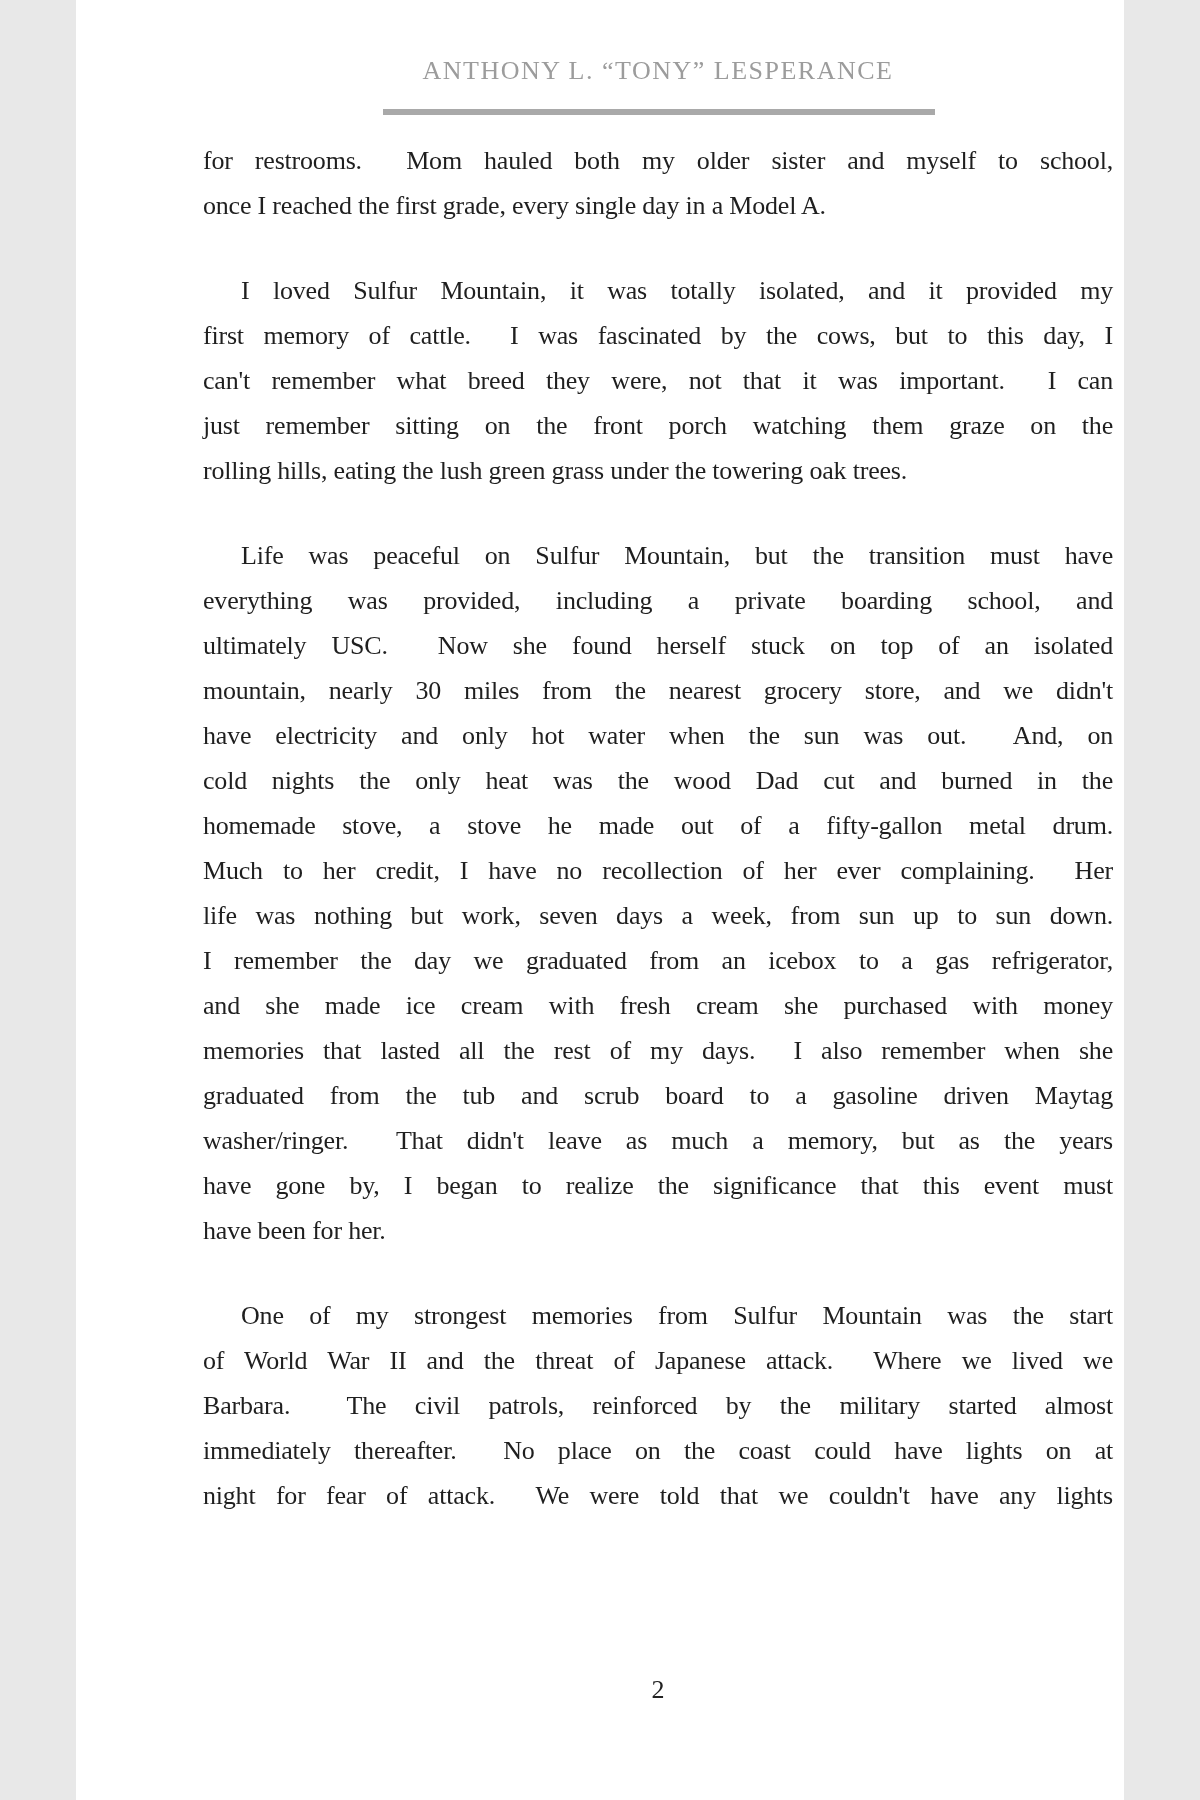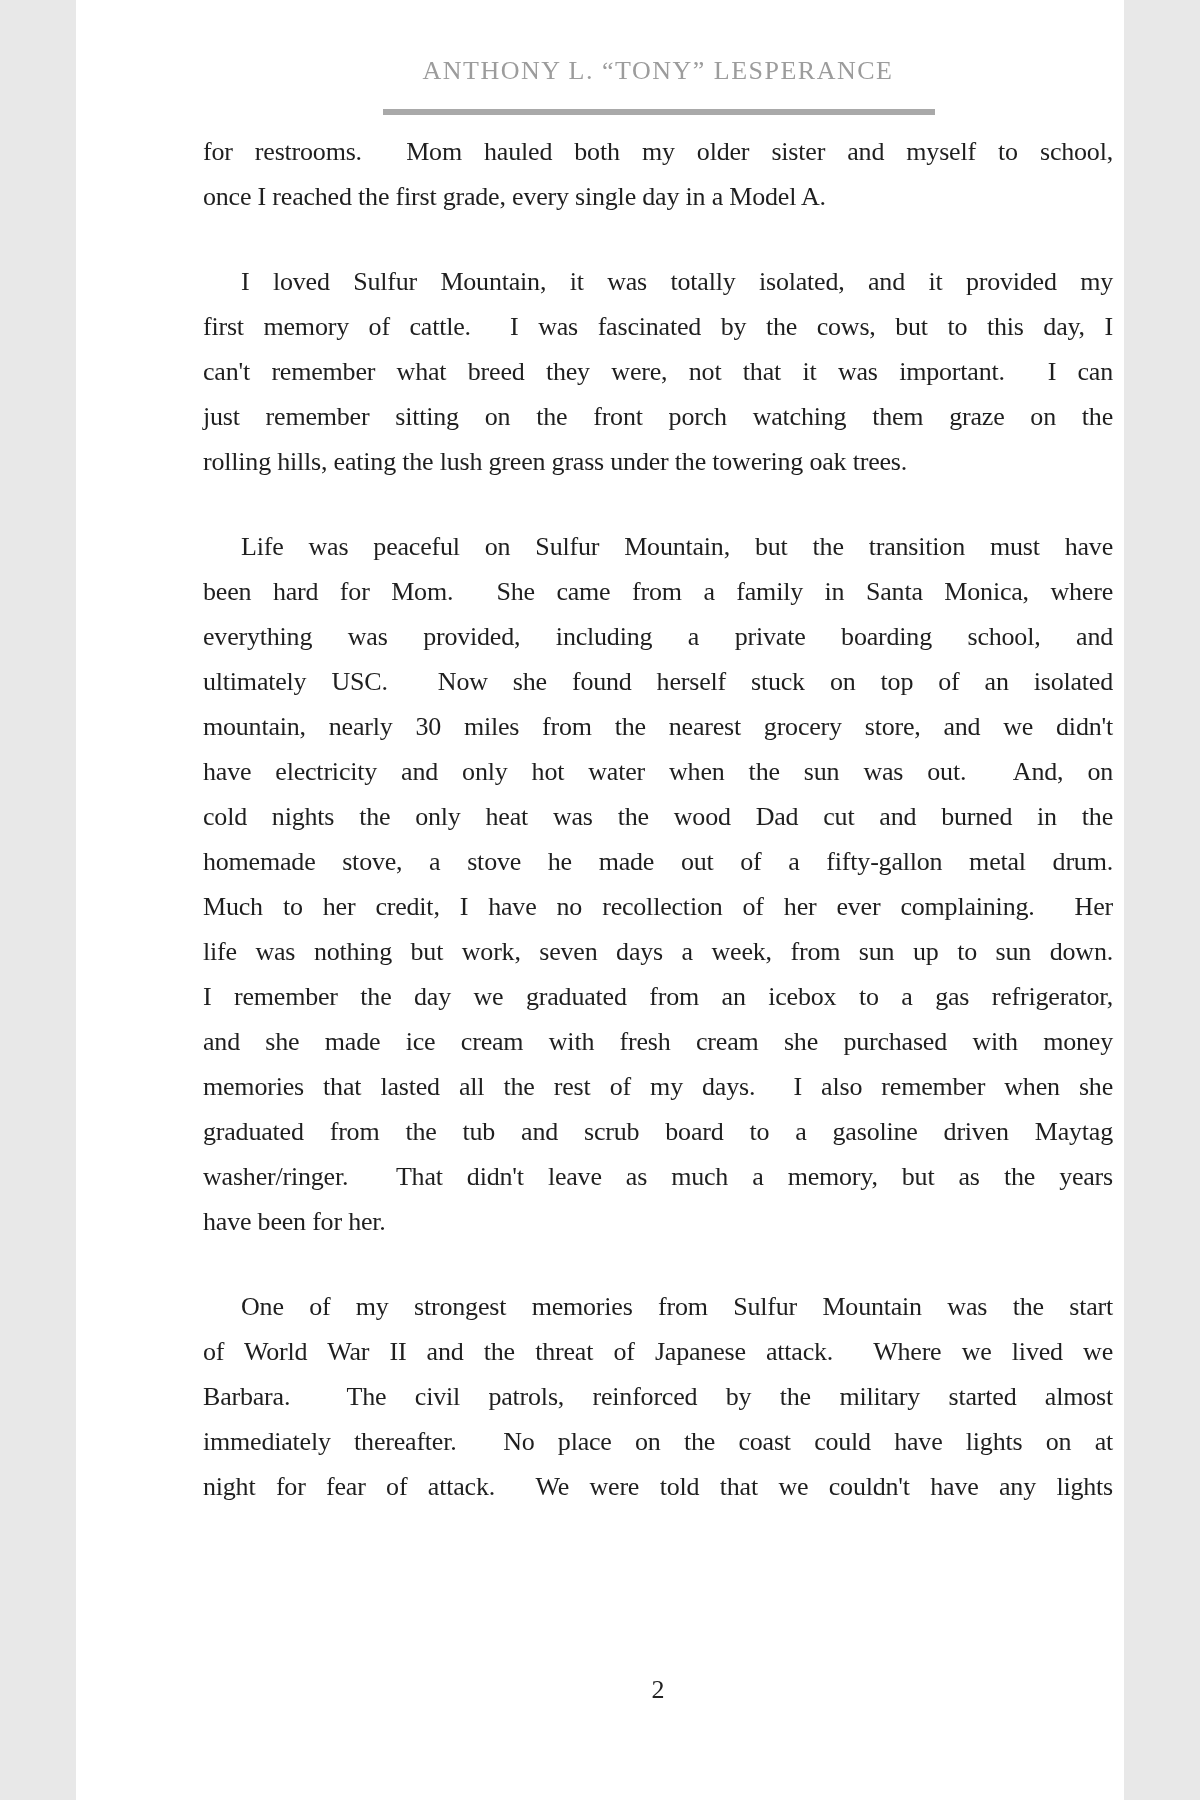--- a/index.html
+++ b/index.html
@@ -27,21 +27,21 @@
   .head-rule {
     position: absolute;
     top: 109px;
     left: 307px;
     width: 552px;
     height: 6px;
     background: #a9a9a9;
   }
   .page-body {
     position: absolute;
-    top: 129px;
+    top: 138px;
     left: 127px;
     width: 910px;
     font-size: 26px;
     line-height: 45px;
     letter-spacing: -0.2px;
   }
   .paragraph { margin: 0; }
   .paragraph + .paragraph { margin-top: 40px; }
   .line {
     text-align: justify;
@@ -75,34 +75,34 @@
       </div>
       <div class="paragraph">
         <div class="line indent">I loved Sulfur Mountain, it was totally isolated, and it provided my</div>
         <div class="line">first memory of cattle.  I was fascinated by the cows, but to this day, I</div>
         <div class="line">can't remember what breed they were, not that it was important.  I can</div>
         <div class="line">just remember sitting on the front porch watching them graze on the</div>
         <div class="line para-end">rolling hills, eating the lush green grass under the towering oak trees.</div>
       </div>
       <div class="paragraph">
         <div class="line indent">Life was peaceful on Sulfur Mountain, but the transition must have</div>
-        <div class="line">been hard for Mom.  She came from a family in Santa Monica, where</div>
         <div class="line">everything was provided, including a private boarding school, and</div>
         <div class="line">ultimately USC.  Now she found herself stuck on top of an isolated</div>
         <div class="line">mountain, nearly 30 miles from the nearest grocery store, and we didn't</div>
         <div class="line">have electricity and only hot water when the sun was out.  And, on</div>
         <div class="line">cold nights the only heat was the wood Dad cut and burned in the</div>
         <div class="line">homemade stove, a stove he made out of a fifty-gallon metal drum.</div>
         <div class="line">Much to her credit, I have no recollection of her ever complaining.  Her</div>
         <div class="line">life was nothing but work, seven days a week, from sun up to sun down.</div>
         <div class="line">I remember the day we graduated from an icebox to a gas refrigerator,</div>
         <div class="line">and she made ice cream with fresh cream she purchased with money</div>
         <div class="line">memories that lasted all the rest of my days.  I also remember when she</div>
         <div class="line">graduated from the tub and scrub board to a gasoline driven Maytag</div>
         <div class="line">washer/ringer.  That didn't leave as much a memory, but as the years</div>
+        <div class="line">have gone by, I began to realize the significance that this event must</div>
         <div class="line para-end">have been for her.</div>
       </div>
       <div class="paragraph">
         <div class="line indent">One of my strongest memories from Sulfur Mountain was the start</div>
         <div class="line">of World War II and the threat of Japanese attack.  Where we lived we</div>
         <div class="line">Barbara.  The civil patrols, reinforced by the military started almost</div>
         <div class="line">immediately thereafter.  No place on the coast could have lights on at</div>
         <div class="line">night for fear of attack.  We were told that we couldn't have any lights</div>
       </div>
     </div>

